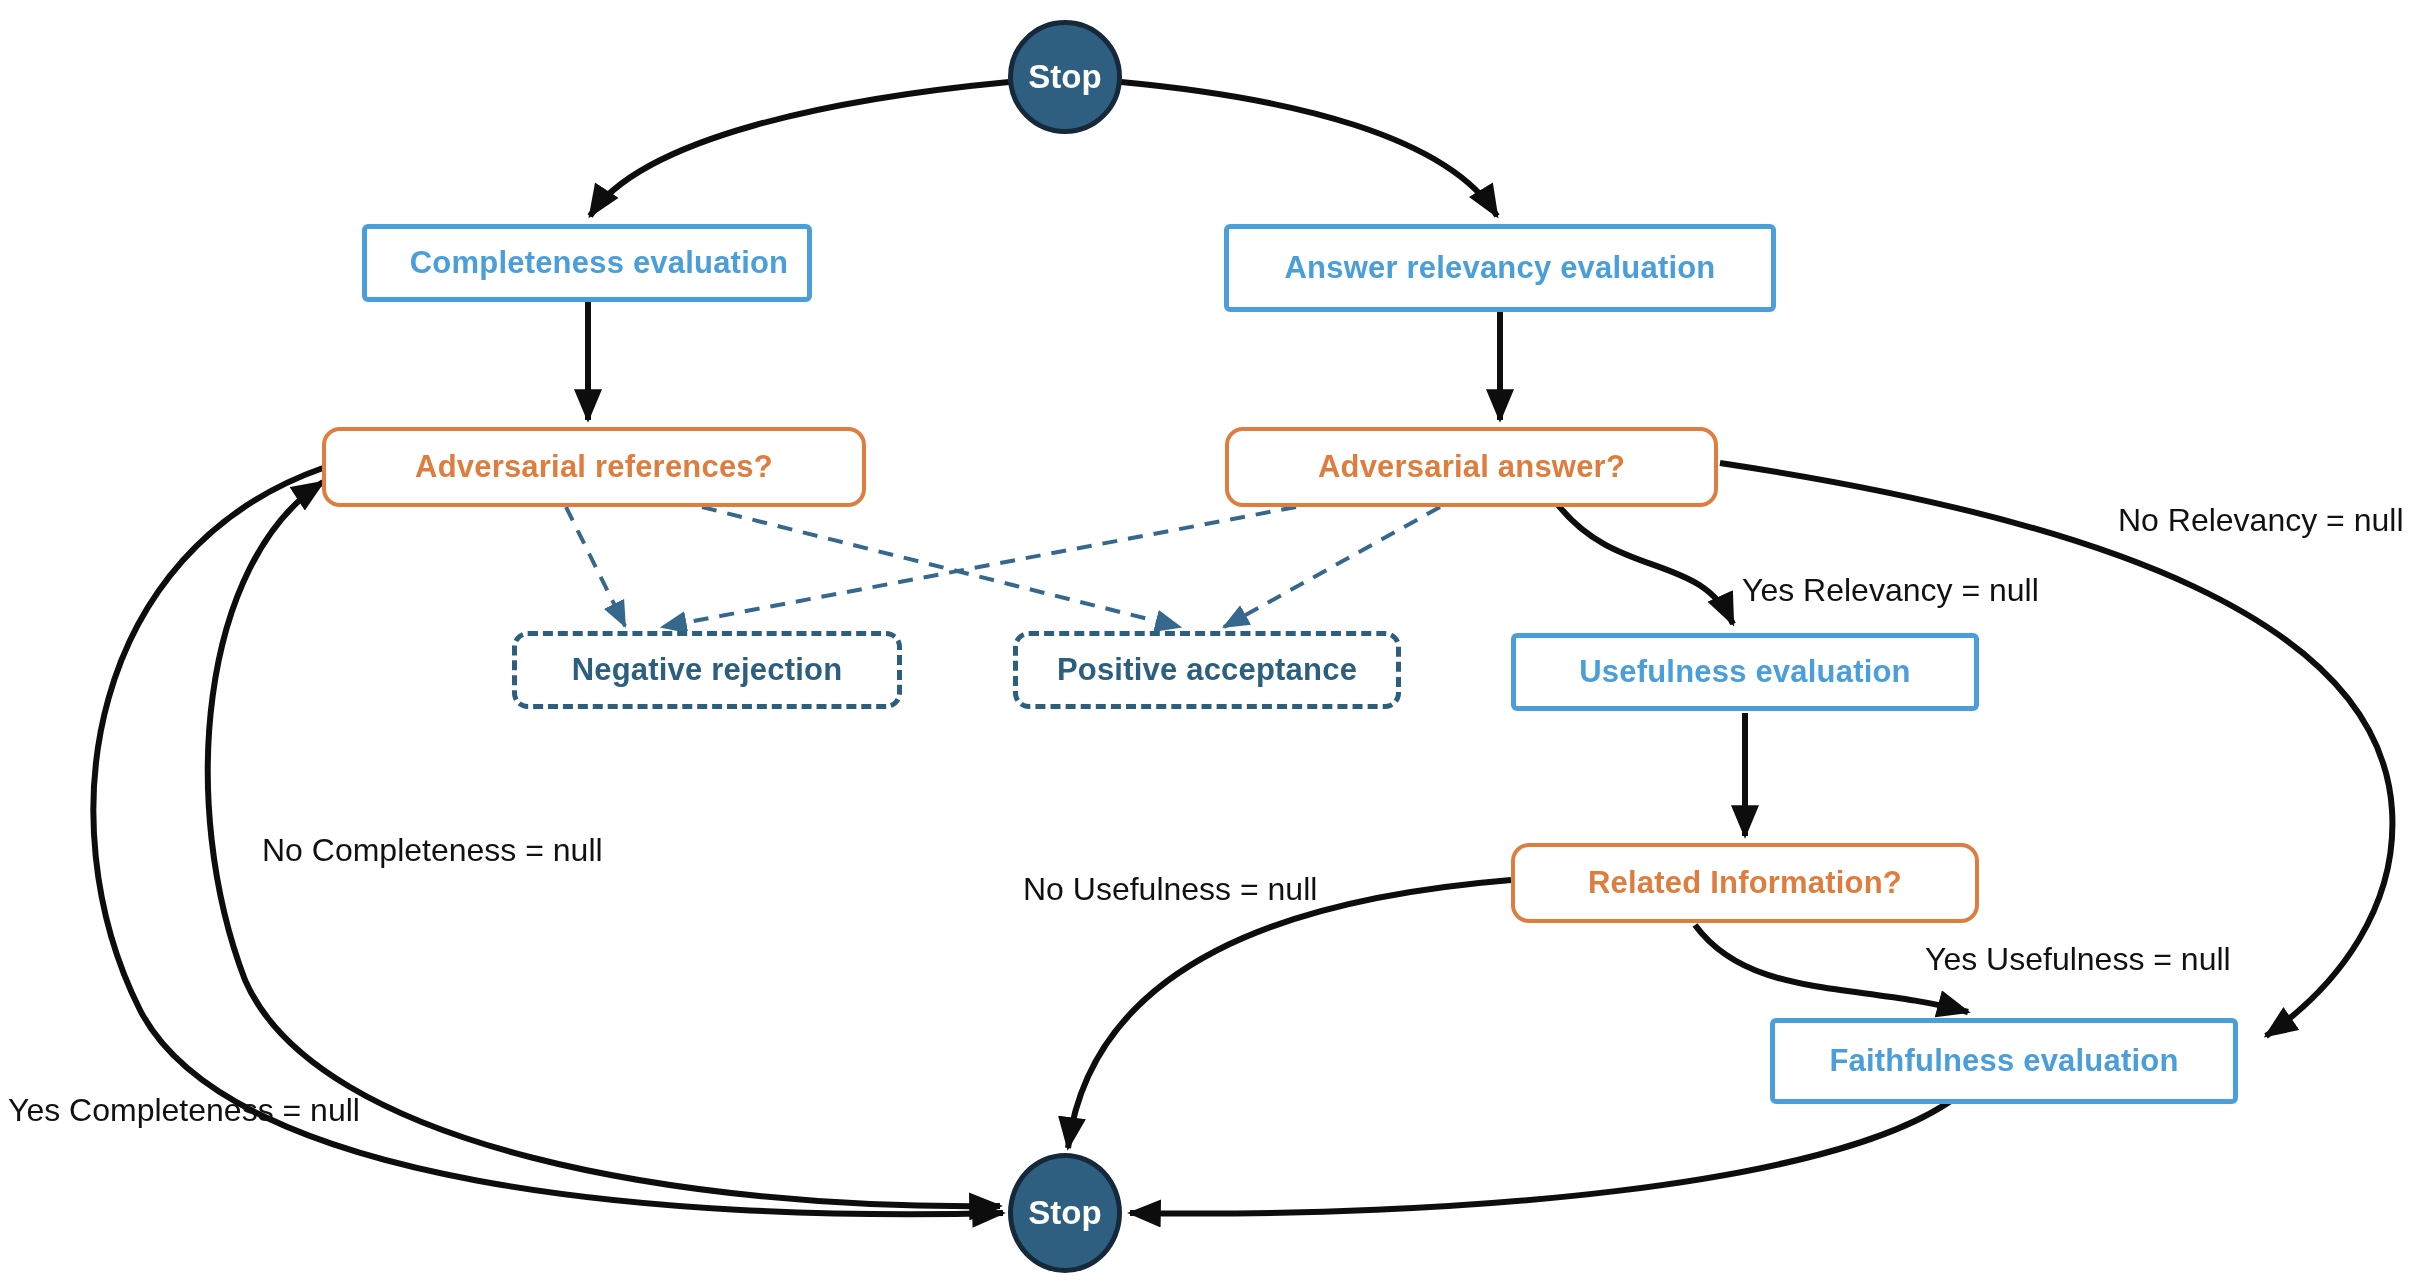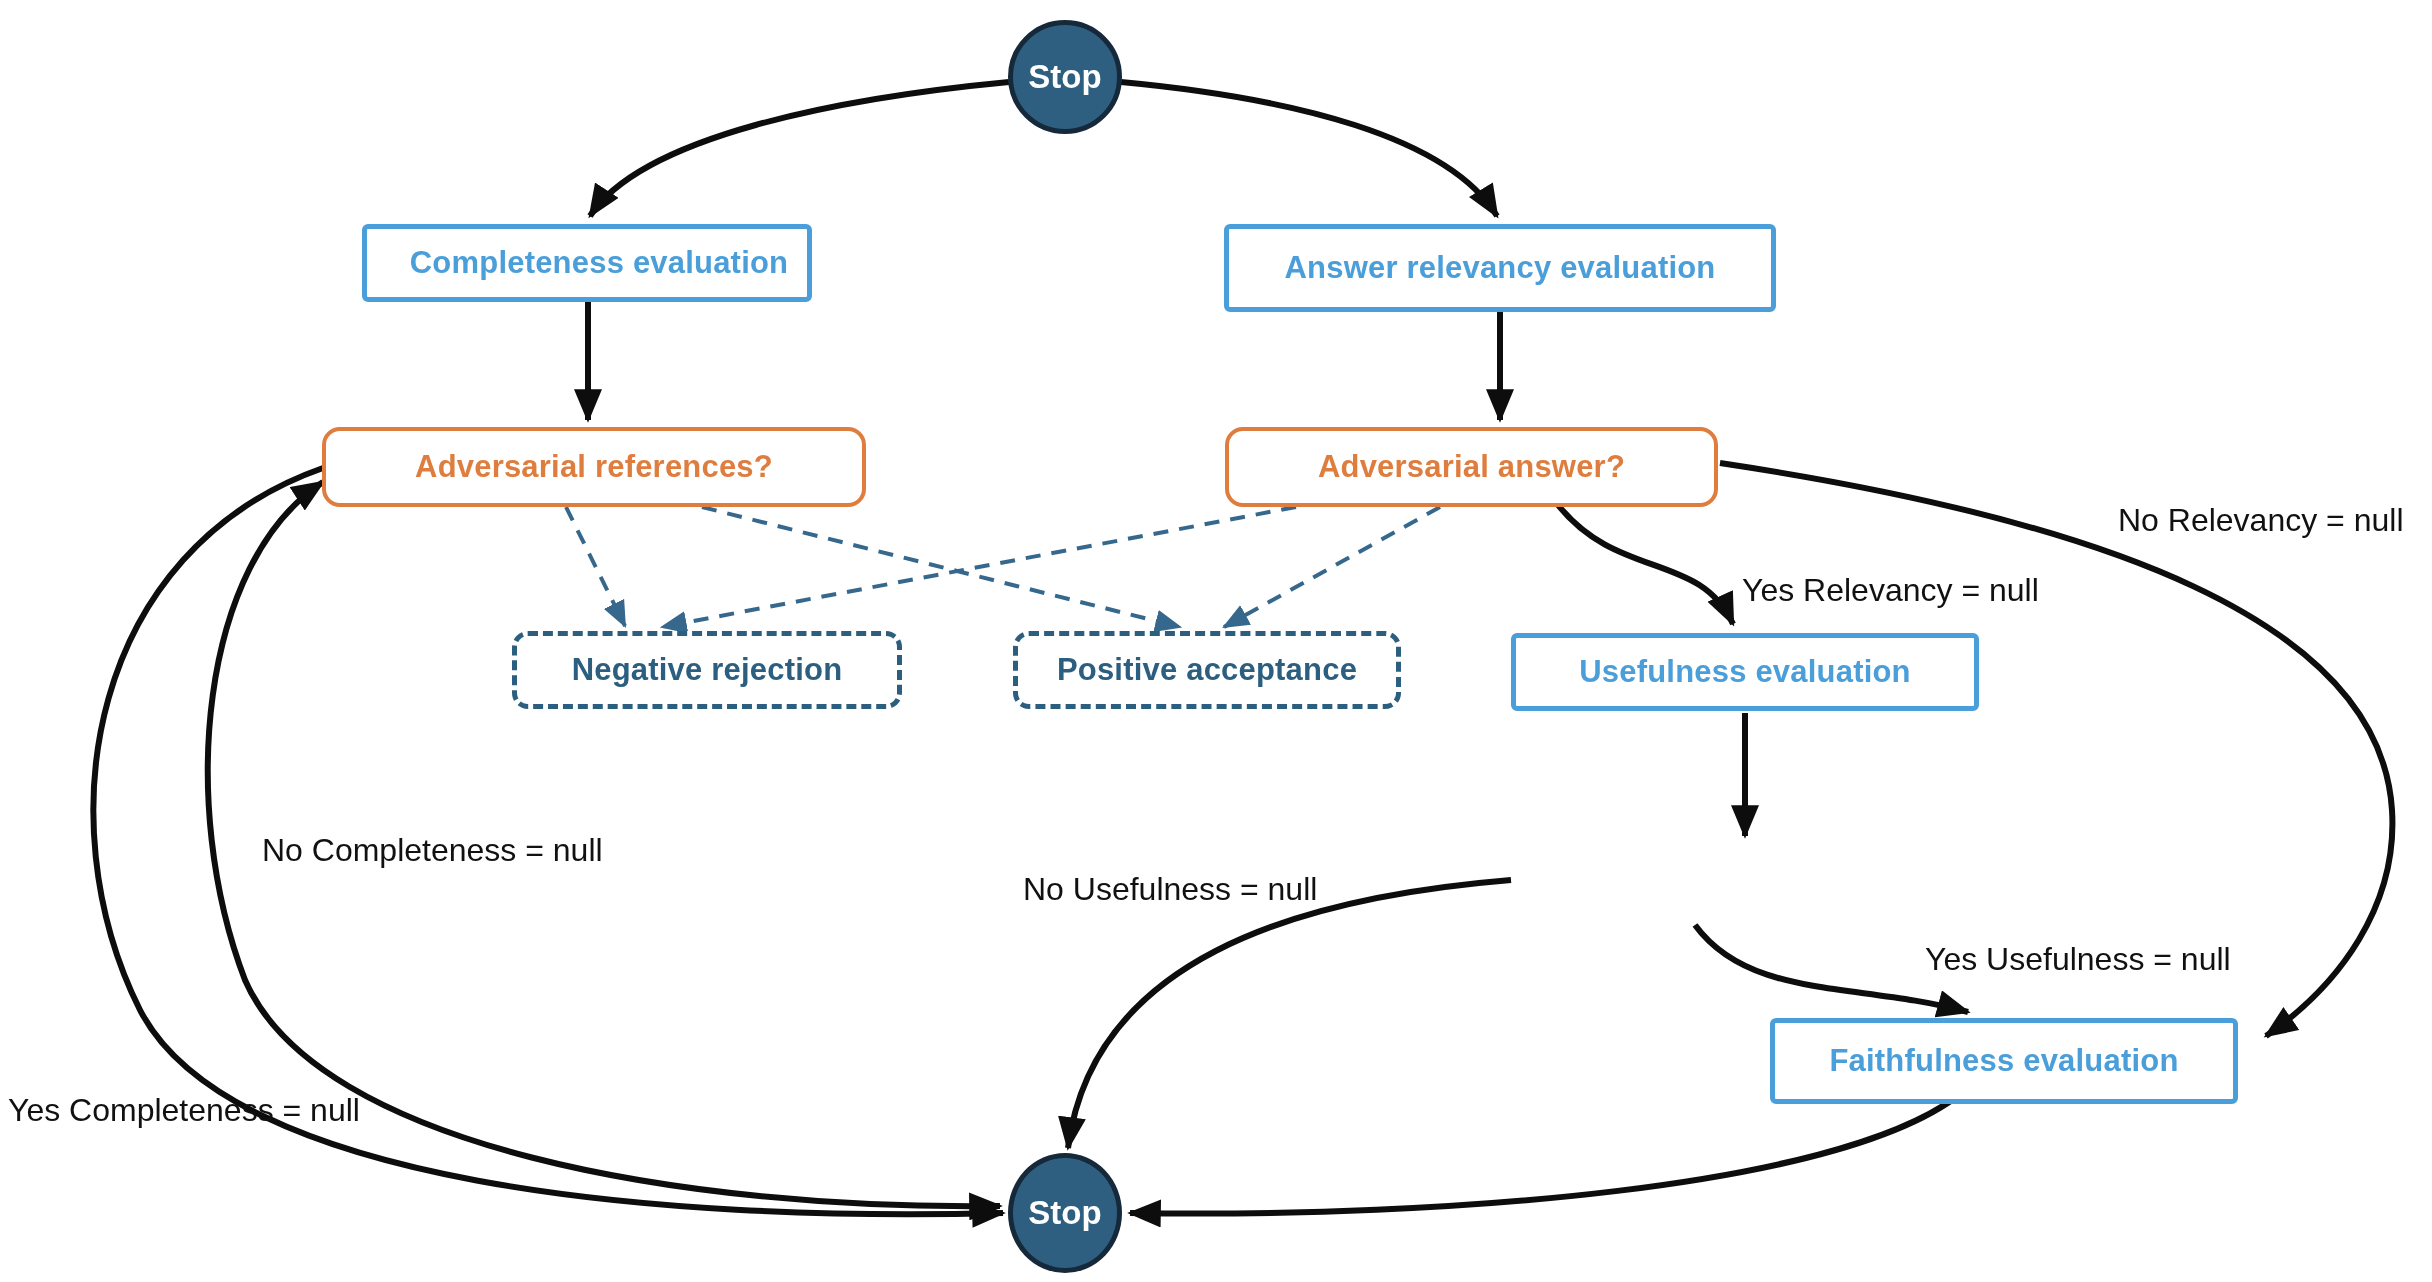--- a/index.html
+++ b/index.html
@@ -100,20 +100,23 @@
   </div>
 
   <div id="n-neg-rej" class="node outcome">
     <span>Negative rejection</span>
   </div>
 
   <div id="n-usefulness" class="node proc">
     <span>Usefulness evaluation</span>
   </div>
 
+  <div id="n-related" class="node decision">
+    <span>Related Information?</span>
+  </div>
 
   <div id="n-faithfulness" class="node proc">
     <span>Faithfulness evaluation</span>
   </div>
 
   <div id="n-stop" class="terminal">
     <span>Stop</span>
   </div>
 
   <div id="l-no-relevancy" class="edge-label">No Relevancy = null</div>

